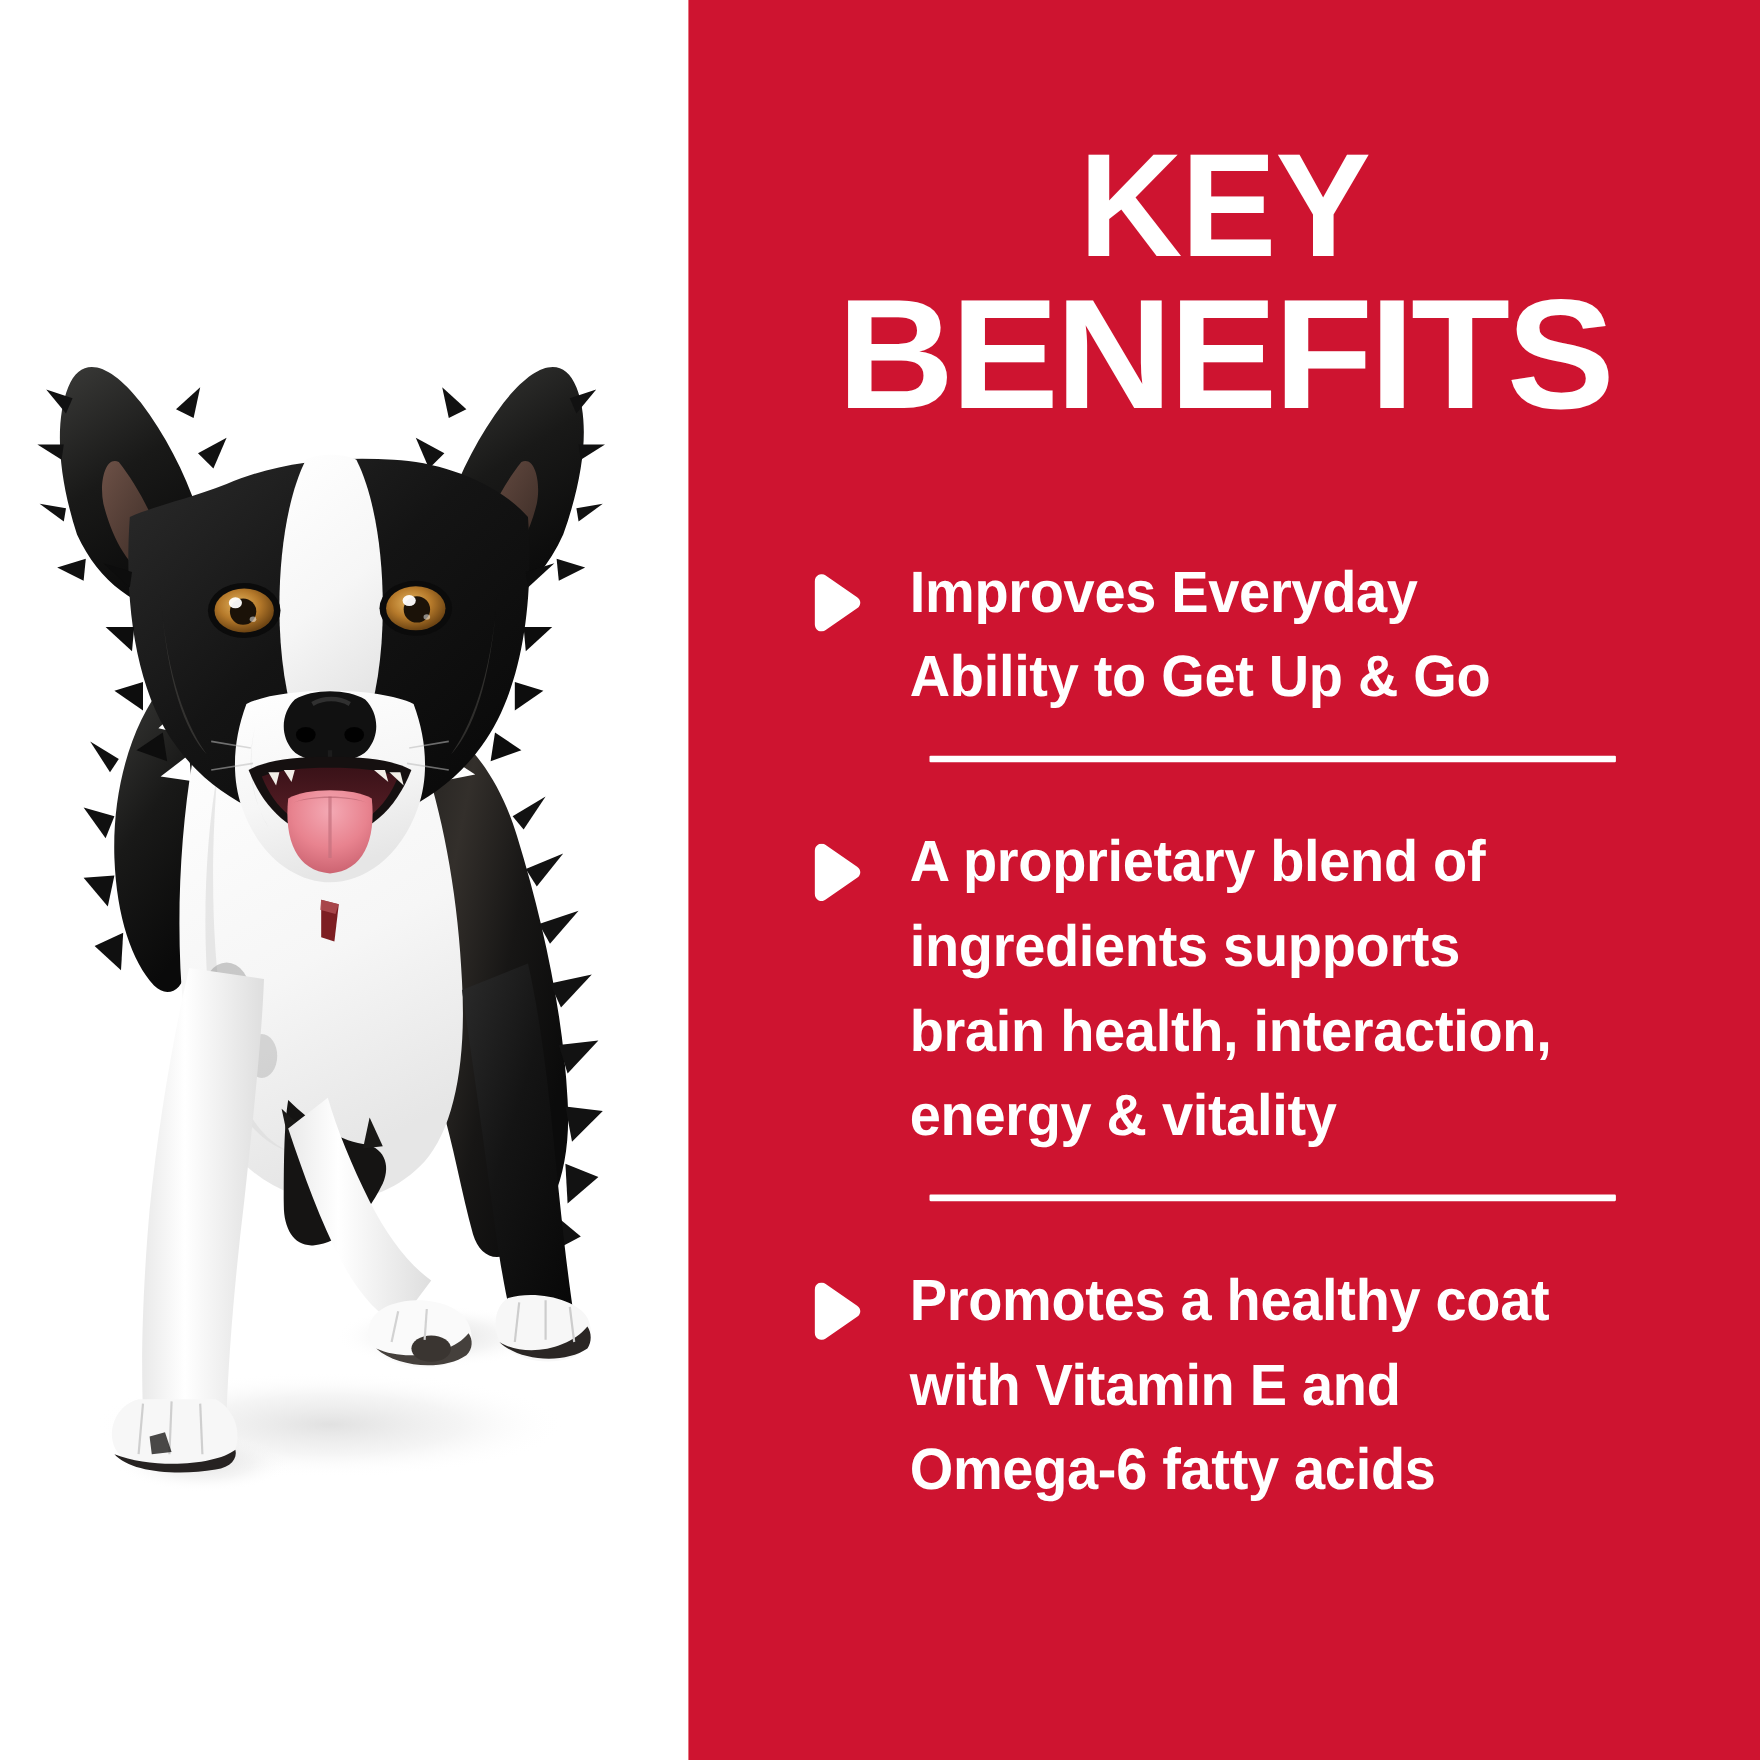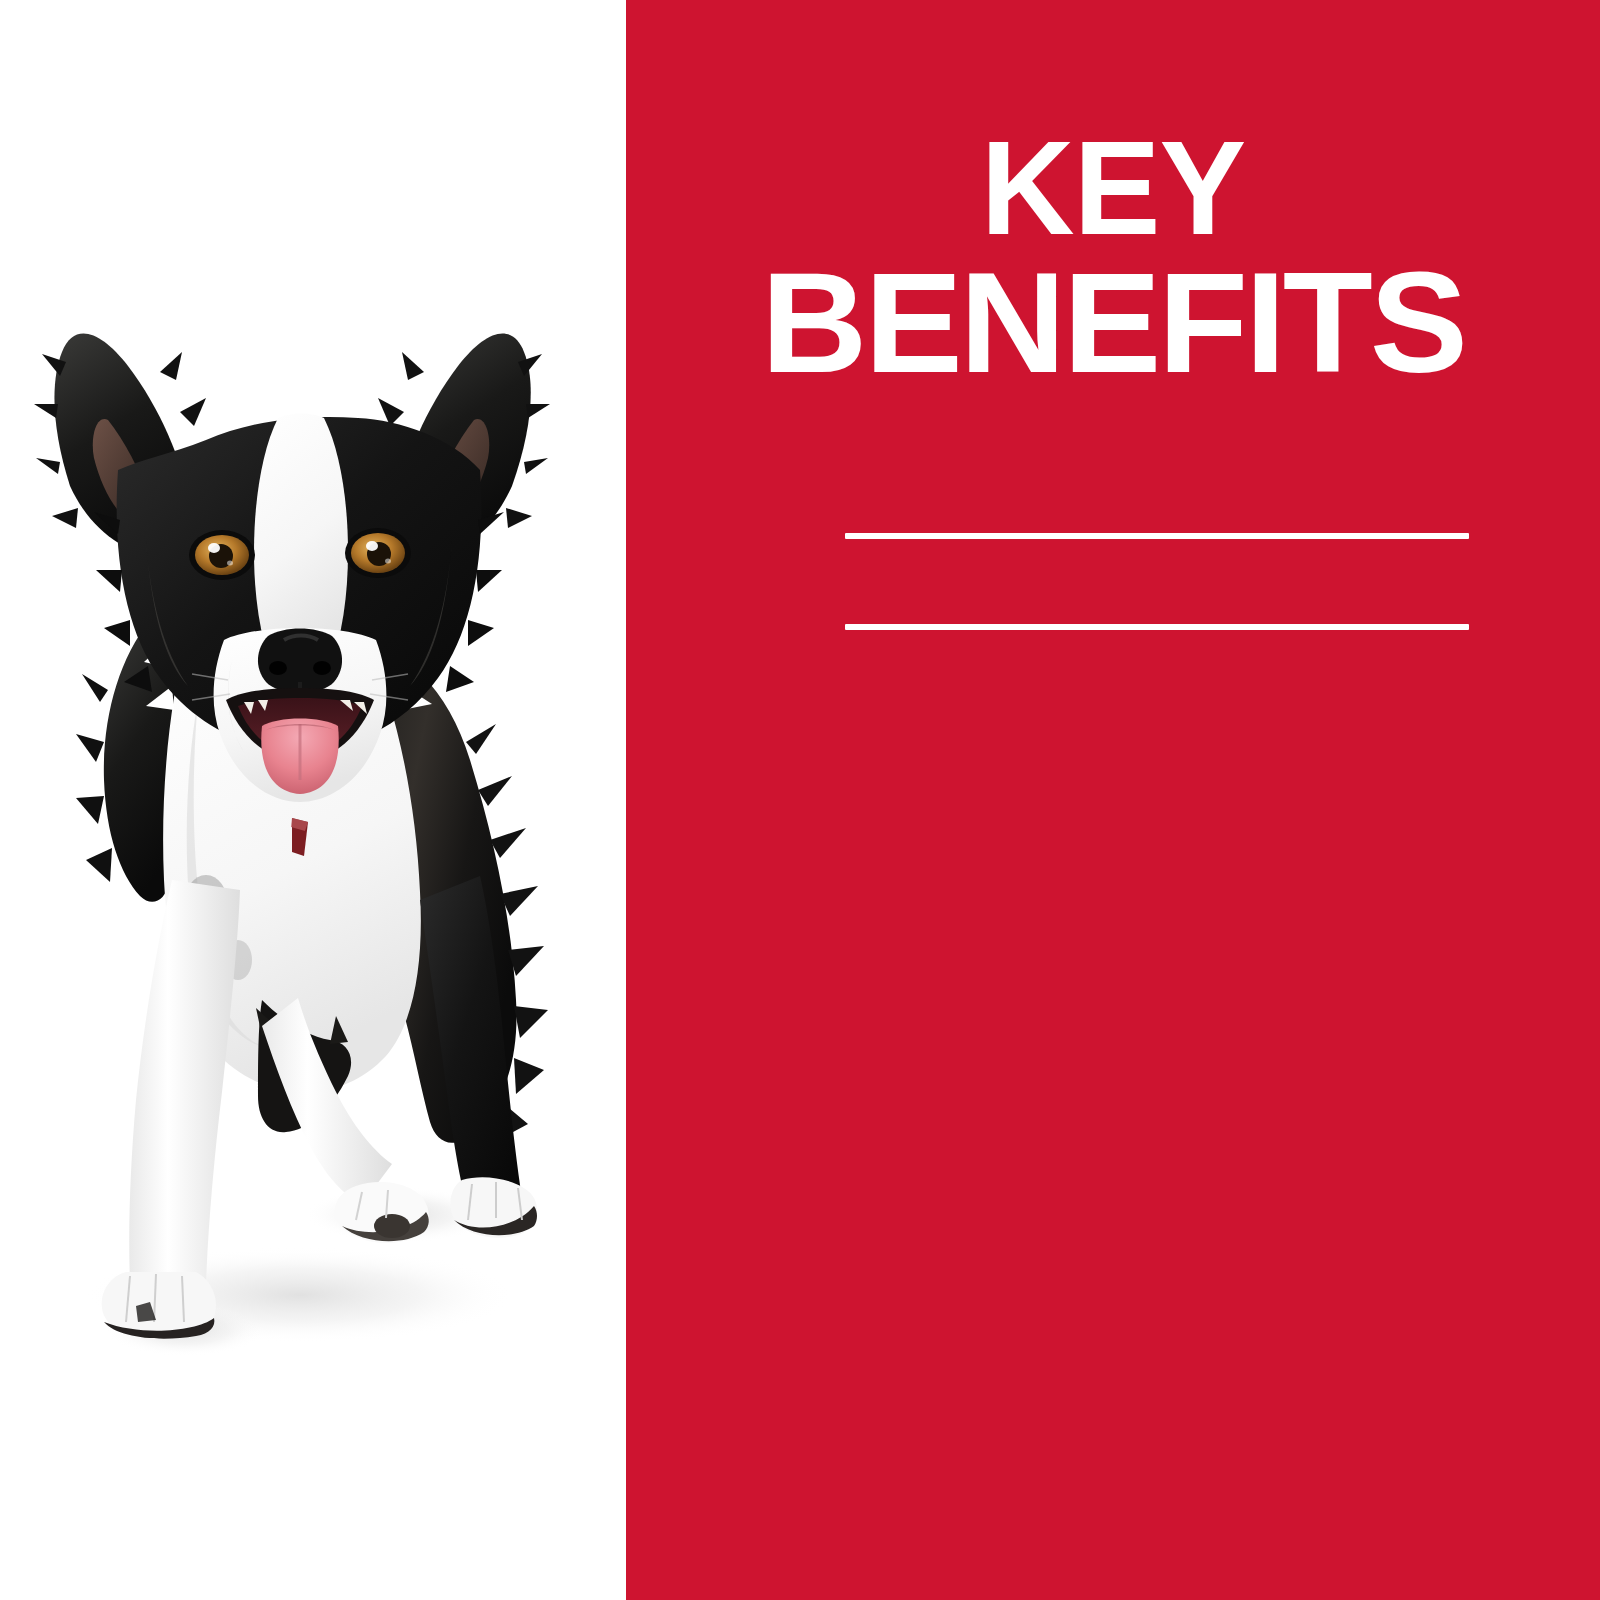--- a/index.html
+++ b/index.html
@@ -422,27 +422,63 @@
 
   <div class="benefits-panel" style="background: rgb(206, 20, 48);">
 
     <div class="heading">
       <span class="line1">KEY</span>
       <span class="line2">BENEFITS</span>
     </div>
 
     <div class="bullets">
 
+      <div class="bullet-row">
+        <span class="bullet-marker">
+          <svg viewBox="0 0 48 52" aria-hidden="true">
+            <path d="M7 6.5 C7 2.2 11.2 -0.3 14.6 2.0 L43.5 22.0
+                     C46.6 24.1 46.6 27.9 43.5 30.0 L14.6 50.0
+                     C11.2 52.3 7 49.8 7 45.5 Z" fill="#ffffff" stroke="#ffffff" stroke-width="2.5" stroke-linejoin="round"></path>
+          </svg>
+        </span>
+        <span class="bullet-text">Improves Everyday
+Ability to Get Up &amp; Go</span>
+      </div>
 
       <div class="gap-before-divider"></div>
       <div class="divider" style="background: rgb(255, 255, 255);"></div>
       <div class="gap-after-divider"></div>
 
+      <div class="bullet-row">
+        <span class="bullet-marker">
+          <svg viewBox="0 0 48 52" aria-hidden="true">
+            <path d="M7 6.5 C7 2.2 11.2 -0.3 14.6 2.0 L43.5 22.0
+                     C46.6 24.1 46.6 27.9 43.5 30.0 L14.6 50.0
+                     C11.2 52.3 7 49.8 7 45.5 Z" fill="#ffffff" stroke="#ffffff" stroke-width="2.5" stroke-linejoin="round"></path>
+          </svg>
+        </span>
+        <span class="bullet-text">A proprietary blend of
+ingredients supports
+brain health, interaction,
+energy &amp; vitality</span>
+      </div>
 
       <div class="gap-before-divider"></div>
       <div class="divider" style="background: rgb(255, 255, 255);"></div>
       <div class="gap-after-divider"></div>
 
+      <div class="bullet-row">
+        <span class="bullet-marker">
+          <svg viewBox="0 0 48 52" aria-hidden="true">
+            <path d="M7 6.5 C7 2.2 11.2 -0.3 14.6 2.0 L43.5 22.0
+                     C46.6 24.1 46.6 27.9 43.5 30.0 L14.6 50.0
+                     C11.2 52.3 7 49.8 7 45.5 Z" fill="#ffffff" stroke="#ffffff" stroke-width="2.5" stroke-linejoin="round"></path>
+          </svg>
+        </span>
+        <span class="bullet-text">Promotes a healthy coat
+with Vitamin E and
+Omega-6 fatty acids</span>
+      </div>
 
     </div>
   </div>
 
 </div>
 
 </body></html>

